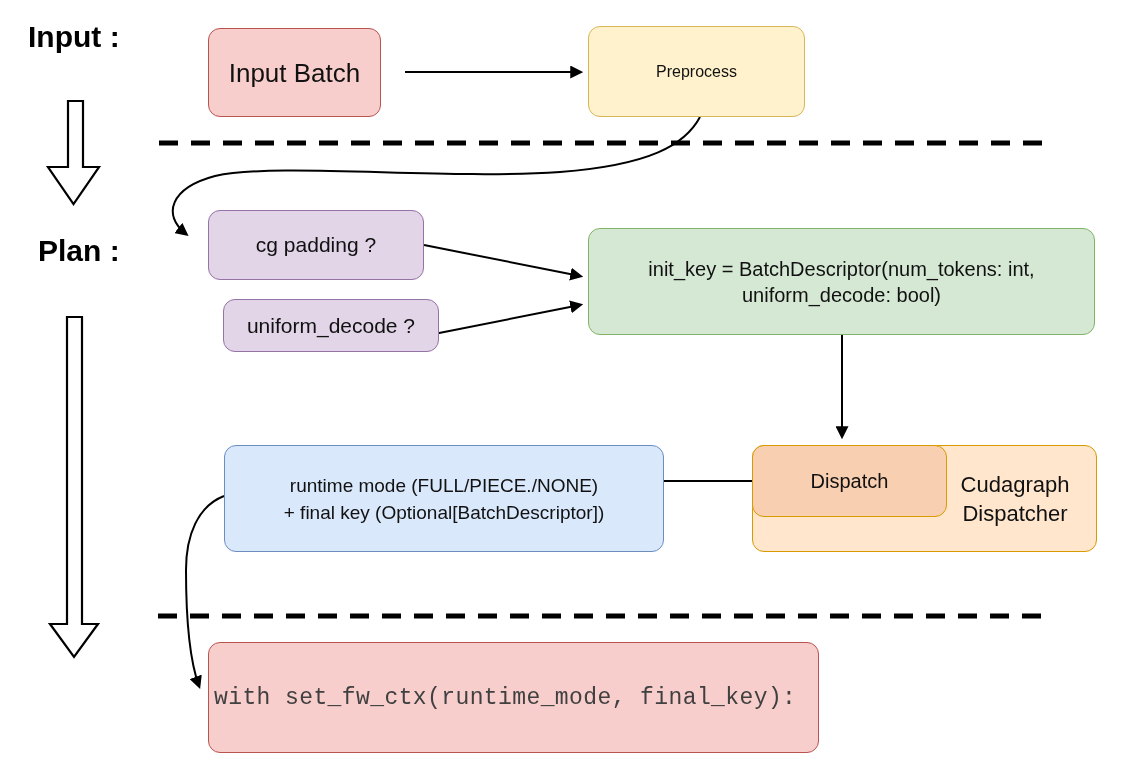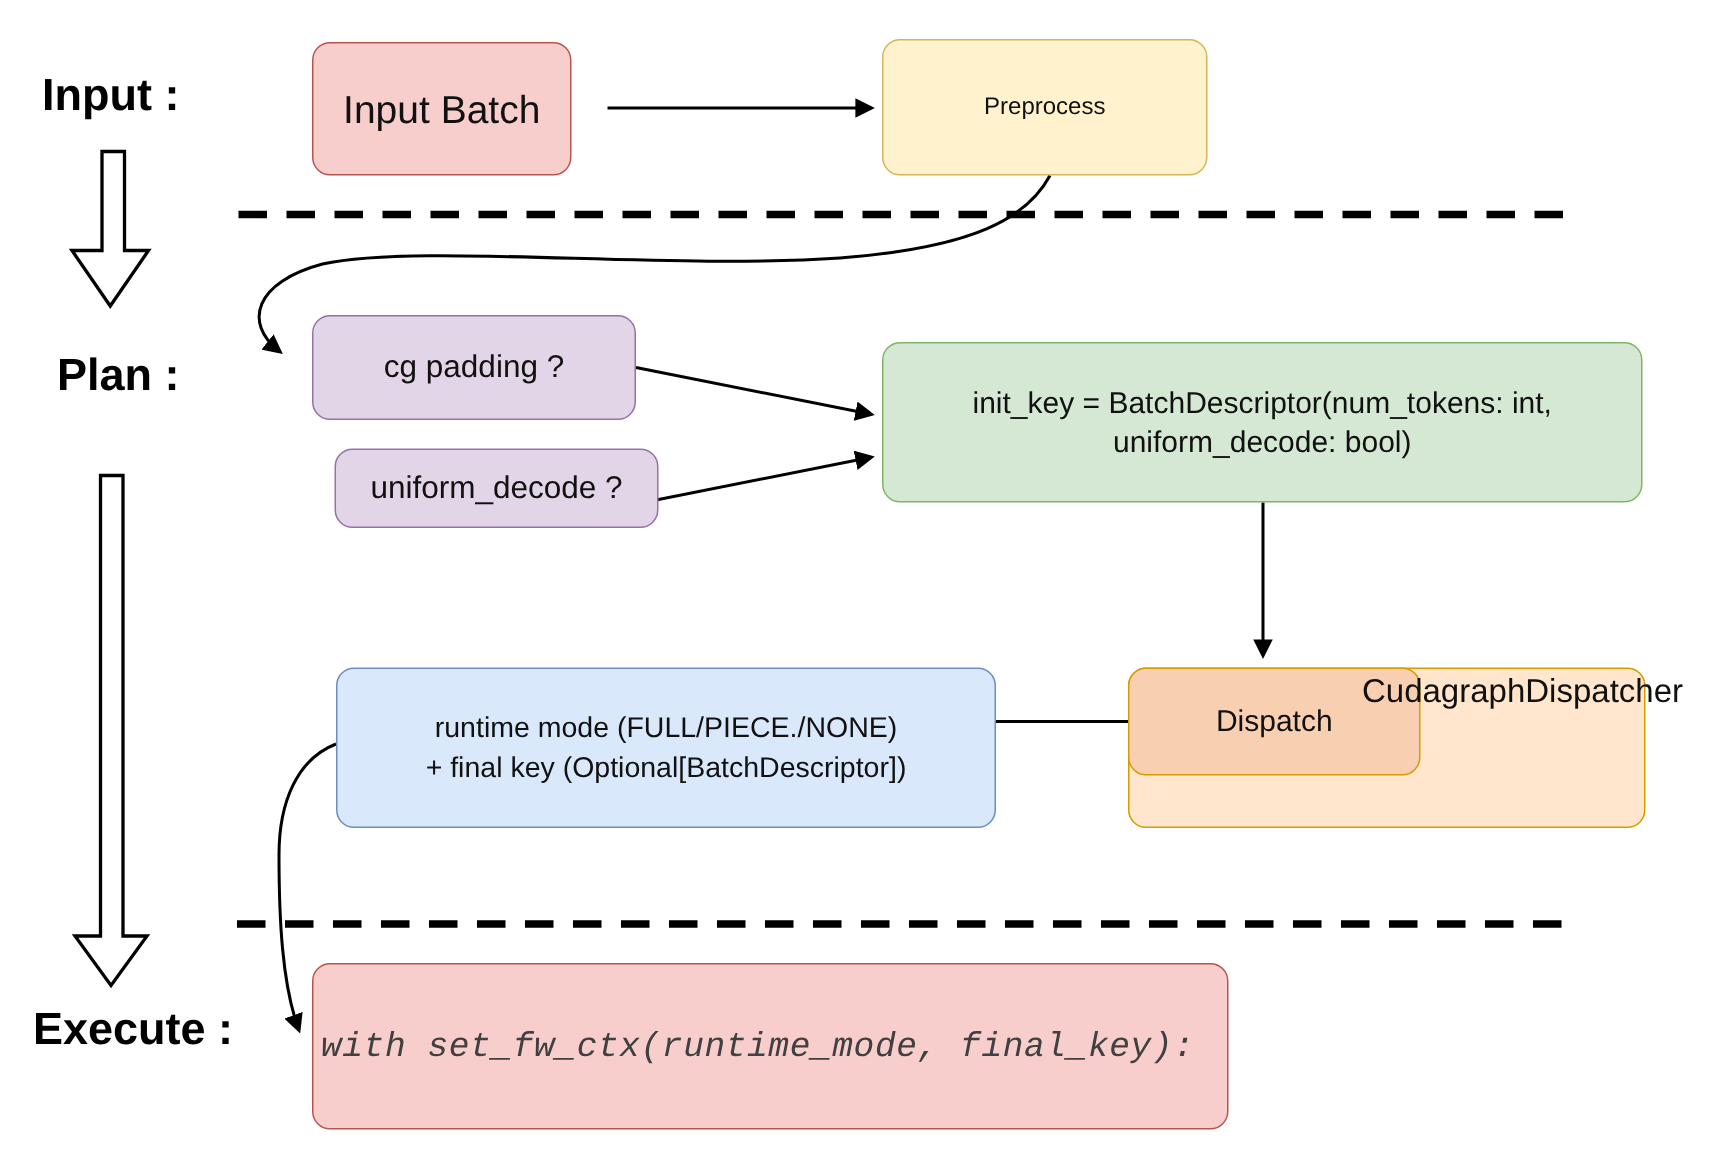--- a/index.html
+++ b/index.html
@@ -9,21 +9,21 @@
   }
   #connector-layer { position:absolute; left:0; top:0; z-index:1; }
   .connector { stroke:var(--line-color,#000); stroke-width:2; fill:none; }
   .dashed-sep { stroke:var(--line-color,#000); stroke-width:5; stroke-dasharray:19 13; fill:none; }
   .stage-arrow { fill:#fff; stroke:var(--line-color,#000); stroke-width:2.2; stroke-linejoin:miter; }
 
   .stage-label {
     position:absolute; z-index:2; font-weight:bold; font-size:30px;
     color:var(--label-text,#000); white-space:nowrap;
   }
-  #stage-input   { left:28px; top:47px;text-align:center; }
+  #stage-input   { left:28px; top:20px;text-align:center; }
   #stage-plan    { left:38px; top:234px; }
   #stage-execute { left:22px; top:670px; }
 
   .node {
     position:absolute; z-index:2; box-sizing:border-box;
     border:1.6px solid; border-radius:12px;
     display:flex; flex-direction:column; justify-content:center; align-items:center;
     text-align:center; font-size:20px; line-height:26px; color:#111;
   }
   #node-input-batch    { left:208px; top:28px;  width:173px; height:89px;  background:var(--red-fill);    border-color:var(--red-stroke); font-size:26px; }
@@ -33,31 +33,31 @@
   #node-init-key       { left:588px; top:228px; width:507px; height:107px; background:var(--green-fill);  border-color:var(--green-stroke); }
   #node-runtime-mode   { left:224px; top:445px; width:440px; height:107px; background:var(--blue-fill);   border-color:var(--blue-stroke); font-size:19px; line-height:27px; }
   #node-dispatcher     { left:752px; top:445px; width:345px; height:107px; background:var(--orange-fill); border-color:var(--orange-stroke); }
   #node-dispatch {
     position:absolute; left:-1px; top:-1px; width:195px; height:72px; box-sizing:border-box;
     background:var(--dispatch-fill); border:1.6px solid var(--orange-stroke); border-radius:12px;
     display:flex; align-items:center; justify-content:center; font-size:20px;
   }
   #dispatcher-label {
     position:absolute; left:183px; right:2px; top:0; bottom:0;
-    display:flex; flex-direction:row; justify-content:center;
+    display:flex; flex-direction:column; justify-content:center;
     font-size:22px; line-height:29px;text-align:center;
   }
   #node-execute-code {
     left:208px; top:642px; width:611px; height:111px;
     background:var(--red-fill); border-color:var(--red-stroke);
     font-family:"Liberation Mono", monospace; font-size:23px; line-height:26px;
     letter-spacing:0.4px; color:var(--code-text,#404040);
     align-items:flex-start; text-align:left; padding-left:5px;
   }
-  .code-line { white-space:pre;font-style:italic; }
+  .code-line { white-space:pre; }
 </style>
 </head>
 <body>
 
 <div id="canvas">
 
   <svg id="connector-layer" width="1142" height="770" viewBox="0 0 1142 770">
     <defs>
       <marker id="ah" viewBox="0 0 10 10" refX="7.5" refY="5" markerWidth="6.5" markerHeight="6.5" orient="auto">
         <path d="M0 0 L10 5 L0 10 Z" style="fill:var(--line-color,#000)"></path>
@@ -74,21 +74,20 @@
     <path class="connector" marker-end="url(#ah)" d="M 700 117 C 685 145 650 165 560 172 C 440 180 280 162 215 176 C 170 188 162 215 186 234"></path>
     <path class="connector" marker-end="url(#ah)" d="M 424 245 L 580 276"></path>
     <path class="connector" marker-end="url(#ah)" d="M 424 336 L 580 305"></path>
     <path class="connector" marker-end="url(#ah)" d="M 842 335 V 436"></path>
     <path class="connector" marker-end="url(#ah)" d="M 752 481 L 611 481"></path>
     <path class="connector" marker-end="url(#ah)" d="M 224 496 C 198 506 186 535 186 570 C 186 612 188 656 199 686"></path>
   </svg>
 
   <div class="stage-label" id="stage-input">Input :</div>
   <div class="stage-label" id="stage-plan">Plan :</div>
-  <div class="stage-label" id="stage-execute">Execute :</div>
 
   <div class="node" id="node-input-batch">
     <span>Input Batch</span>
   </div>
 
   <div class="node" id="node-preprocess">
     <span>Preprocess</span>
   </div>
 
   <div class="node" id="node-cg-padding">

